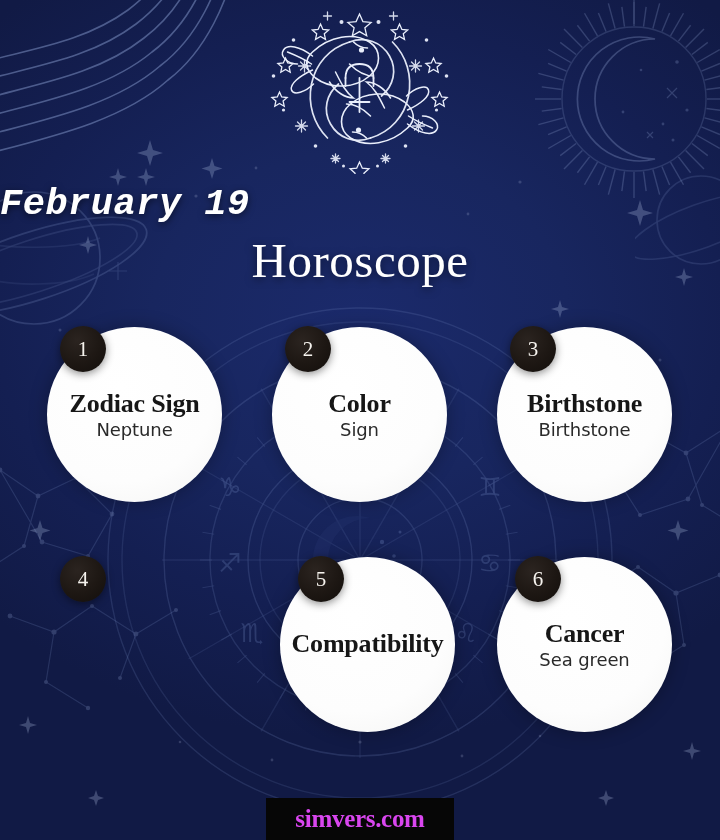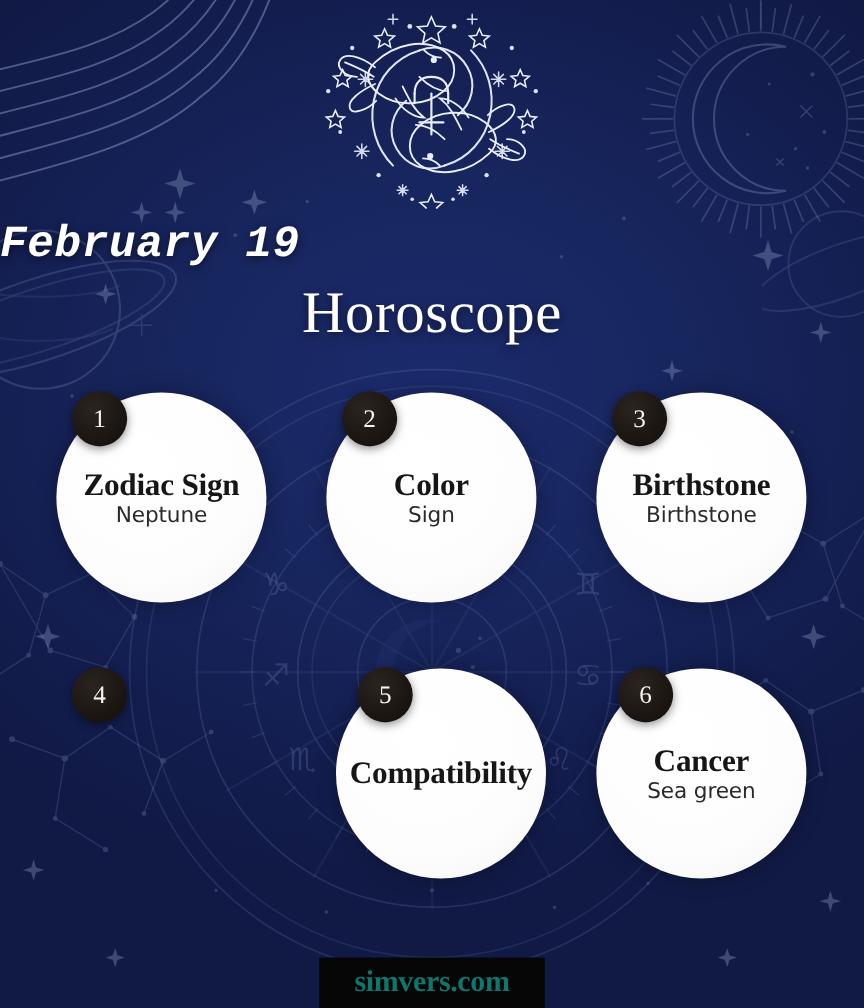--- a/index.html
+++ b/index.html
@@ -128,21 +128,21 @@
     left:50%; transform:translateX(-50%);
     bottom:0;
     width:188px; height:42px;
     background:#060606;
     display:flex; align-items:center; justify-content:center;
   }
   #footer span {
     font-family:"Liberation Serif", serif;
     font-weight:bold;
     font-size:25px;
-    color:#0f766e;
+    color:#d946ef;
     letter-spacing:-.3px;
   }
 </style>
 </head>
 <body>
 
 <div id="poster">
 
   <svg class="deco" id="waves" viewBox="0 0 330 260">
     <g fill="none" stroke="#8fa4d6" stroke-width="1.6" opacity=".85">

